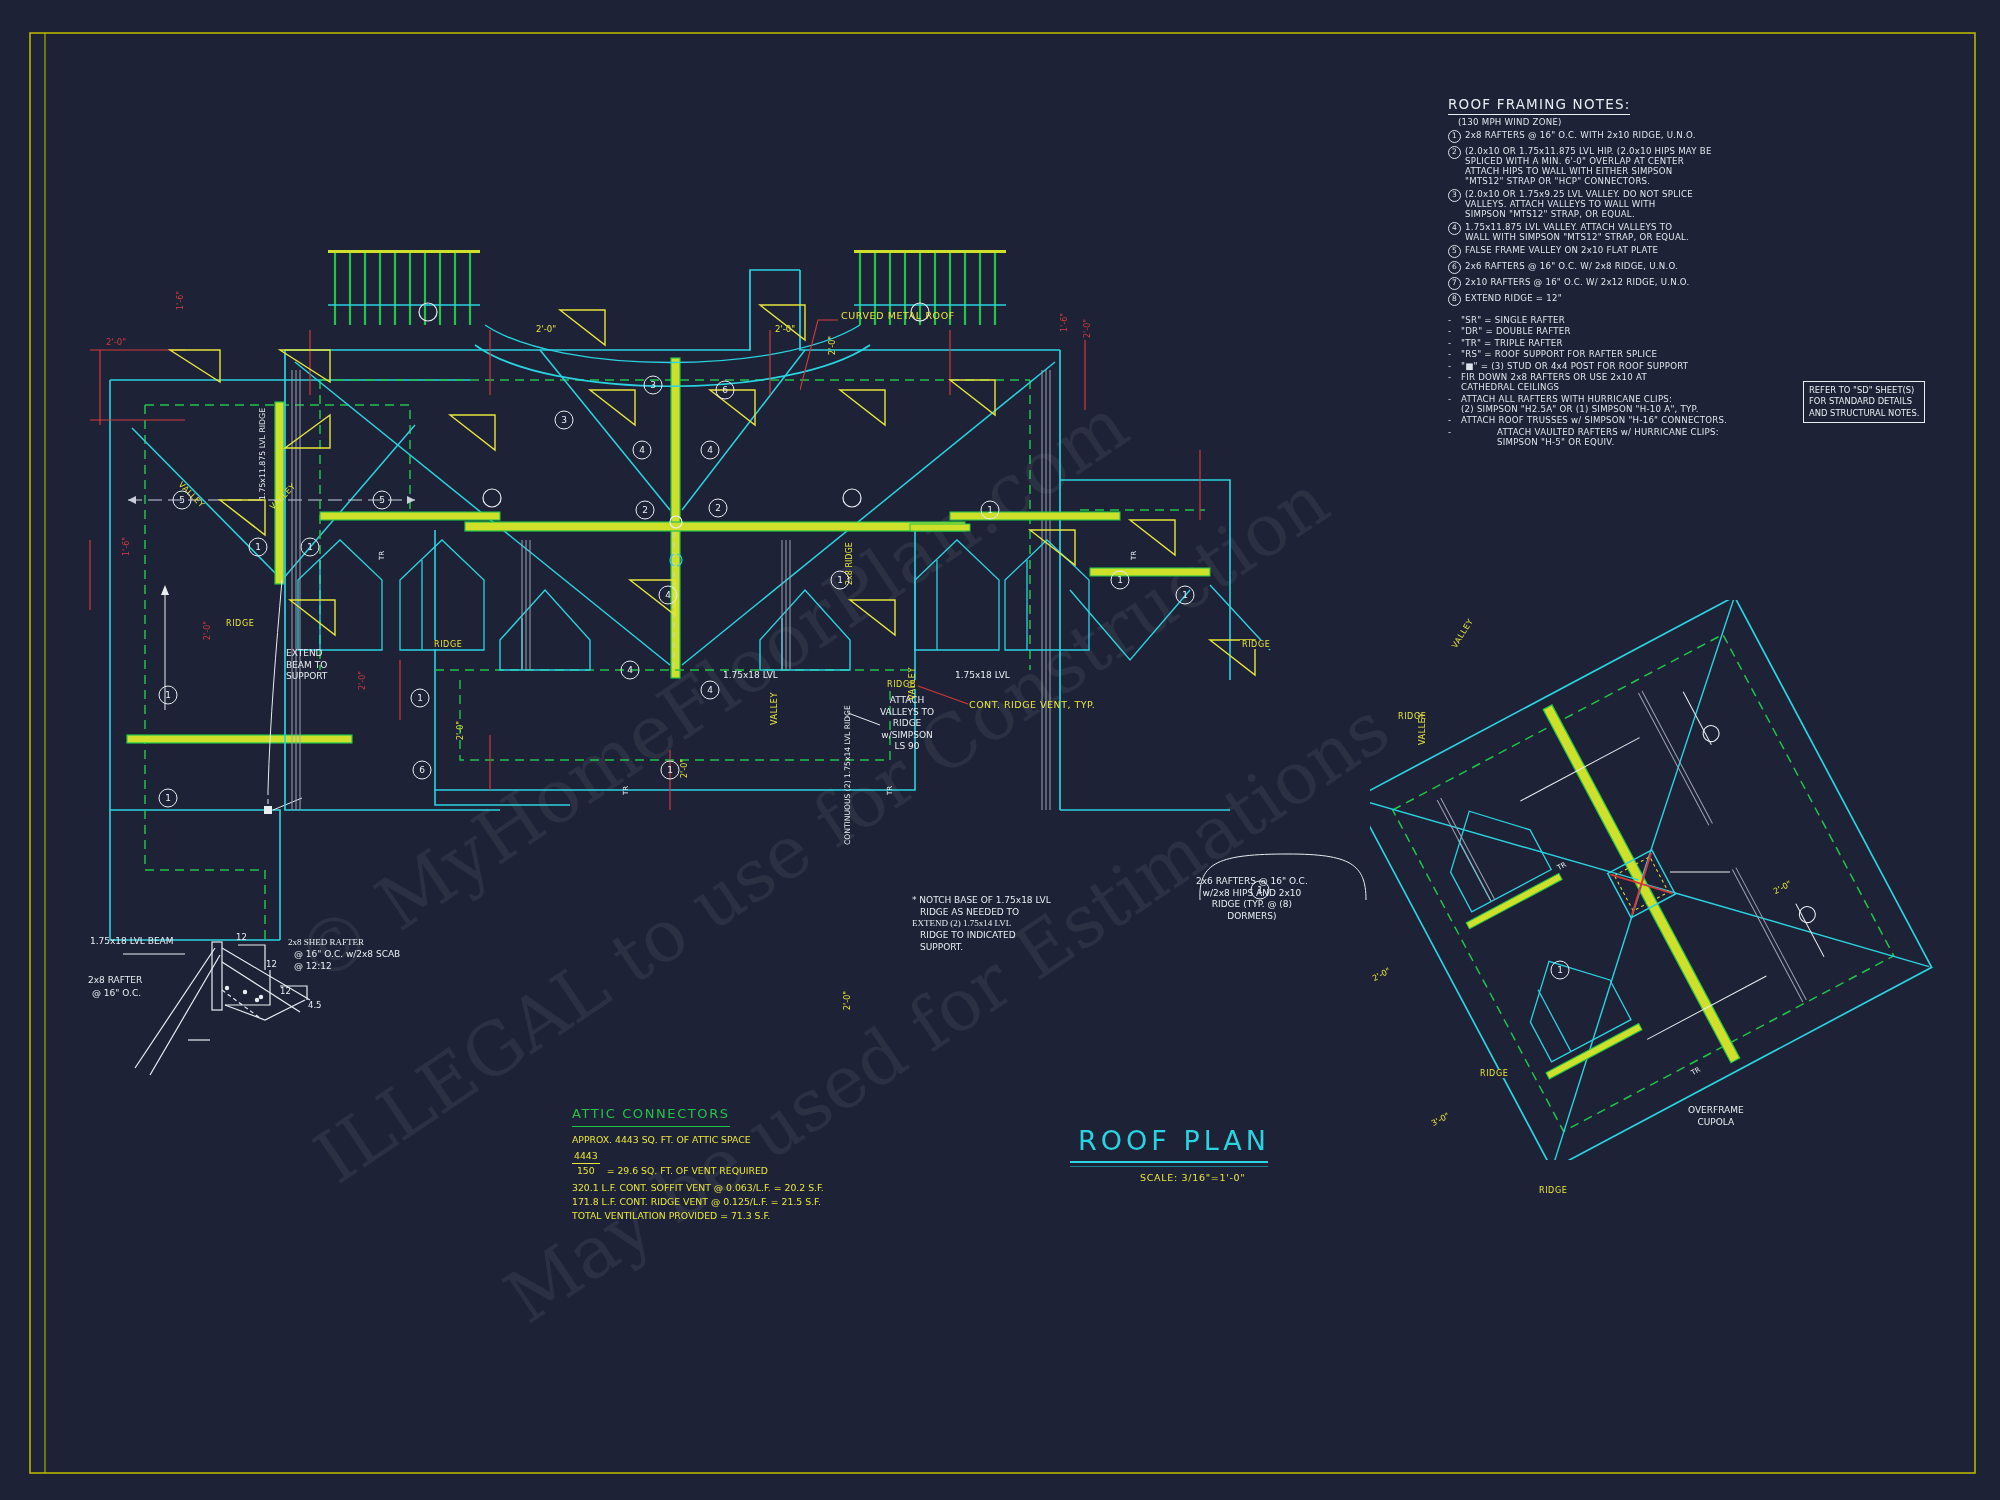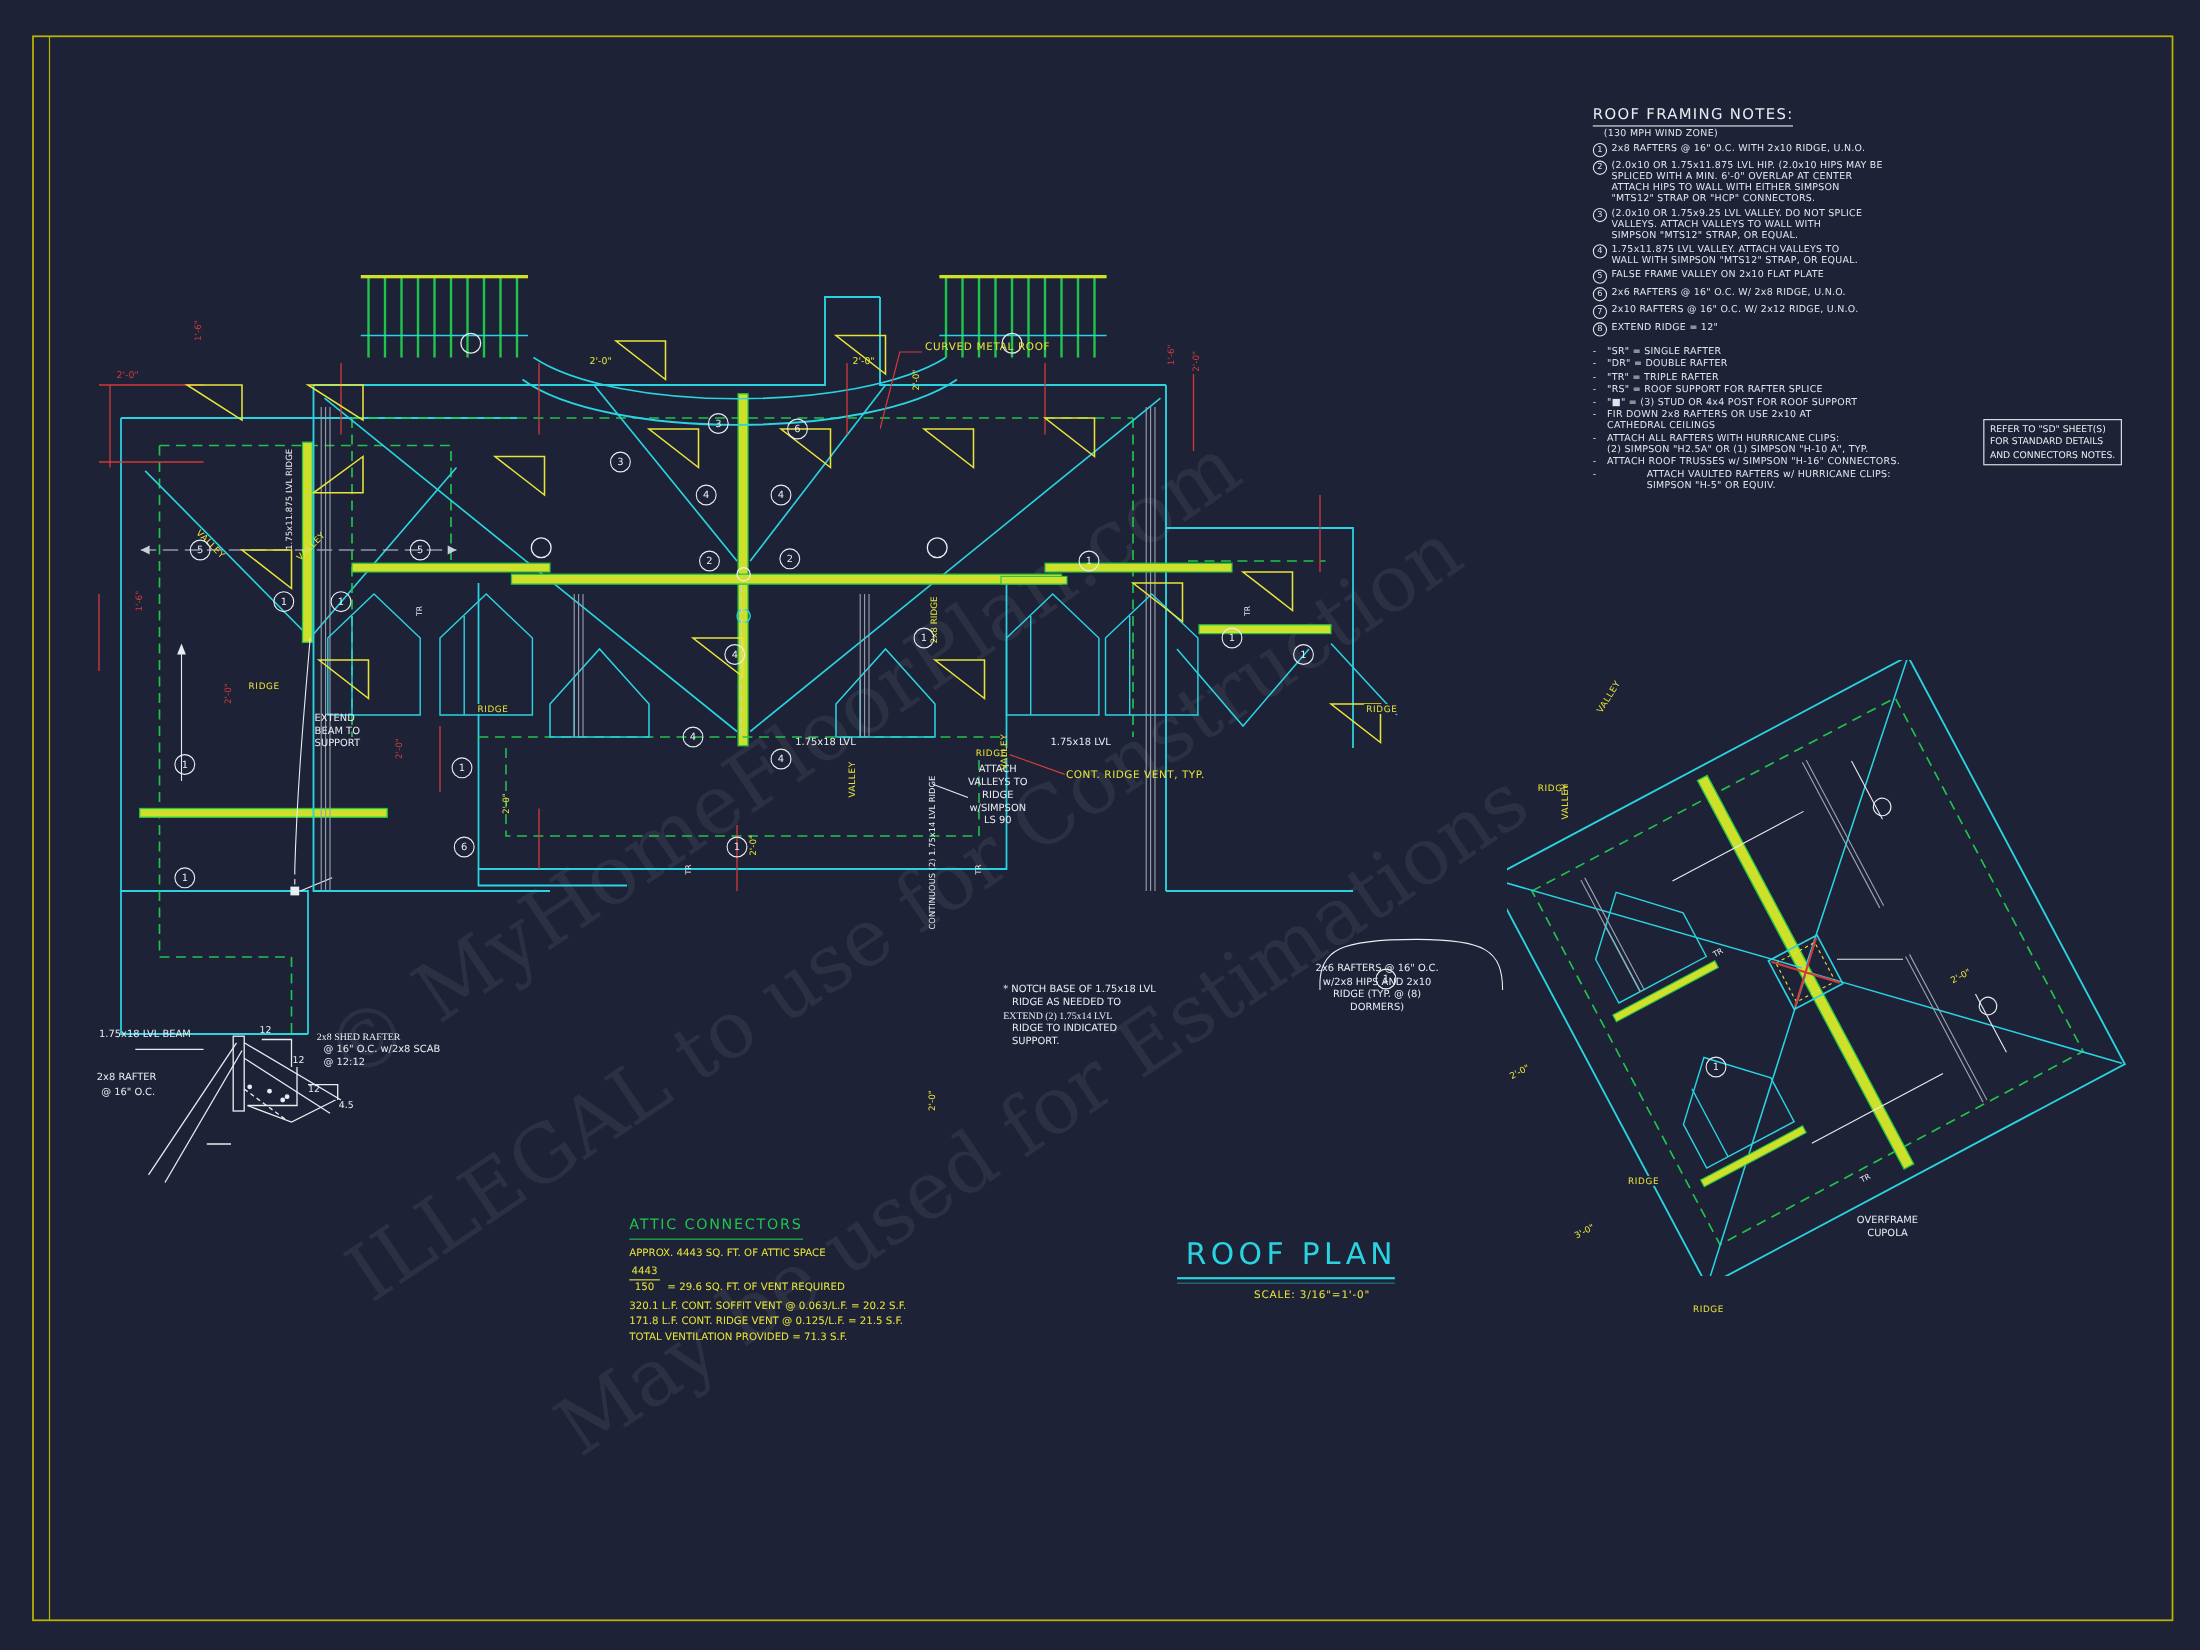--- a/index.html
+++ b/index.html
@@ -399,21 +399,21 @@
         <div>ATTACH VAULTED RAFTERS w/ HURRICANE CLIPS:</div>
         <div>SIMPSON "H-5" OR EQUIV.</div>
       </span>
     </div>
   </div>
 
   <div class="abs" style="left:1803px;top:381px;border:1px solid #e9edf2;padding:3px 5px;
               font-size:8.4px;color:#e9edf2;line-height:1.35;">
     <div>REFER TO "SD" SHEET(S)</div>
     <div>FOR STANDARD DETAILS</div>
-    <div>AND CONNECTORS NOTES.</div>
+    <div>AND STRUCTURAL NOTES.</div>
   </div>
 
   <div class="abs" style="left:572px;top:1104px;color:#e8e53a;font-size:9.3px;line-height:1.5;">
     <div class="ul green" style="font-size:13px;letter-spacing:1.6px;display:inline-block;color:#21c44b;margin-bottom:6px;">ATTIC  CONNECTORS</div>
     <div>APPROX. 4443 SQ. FT. OF ATTIC SPACE</div>
     <div style="display:flex;align-items:flex-end;gap:7px;margin:3px 0;">
       <span class="frac">
         <span class="n">4443</span>
         <span>150</span>
       </span>

